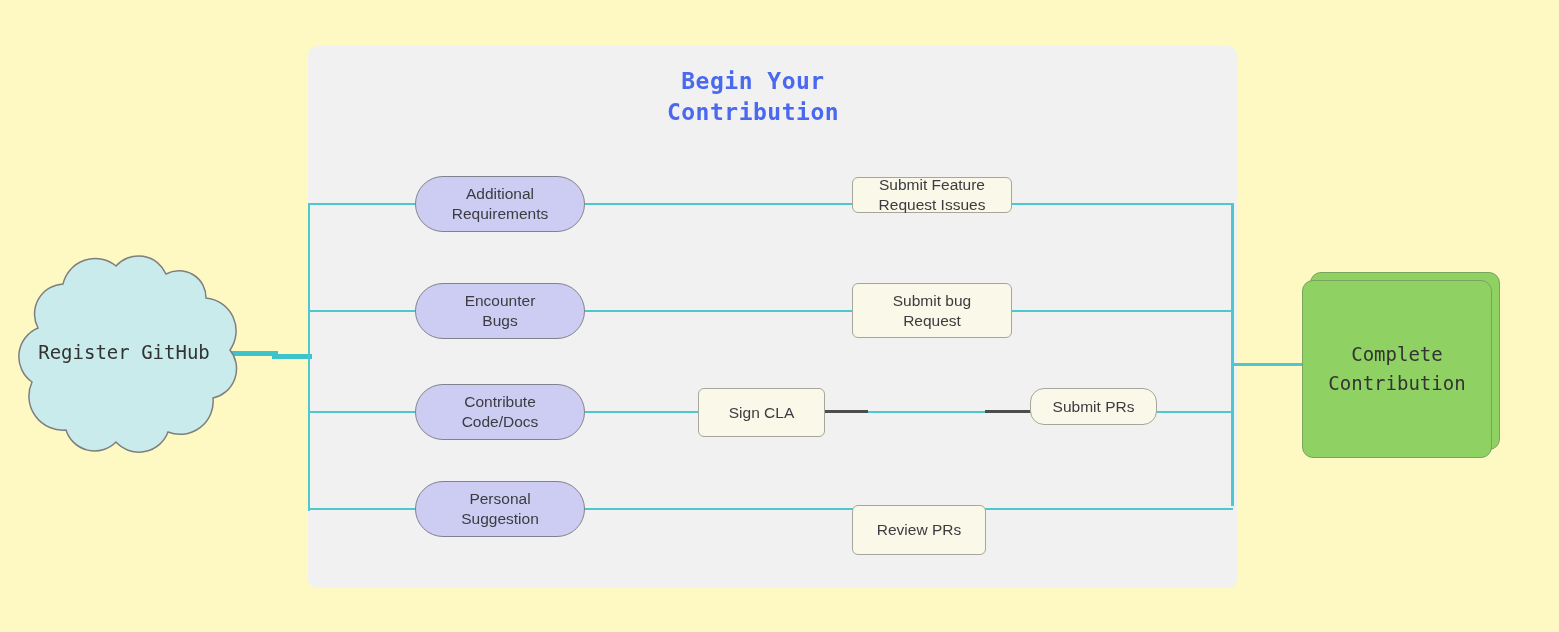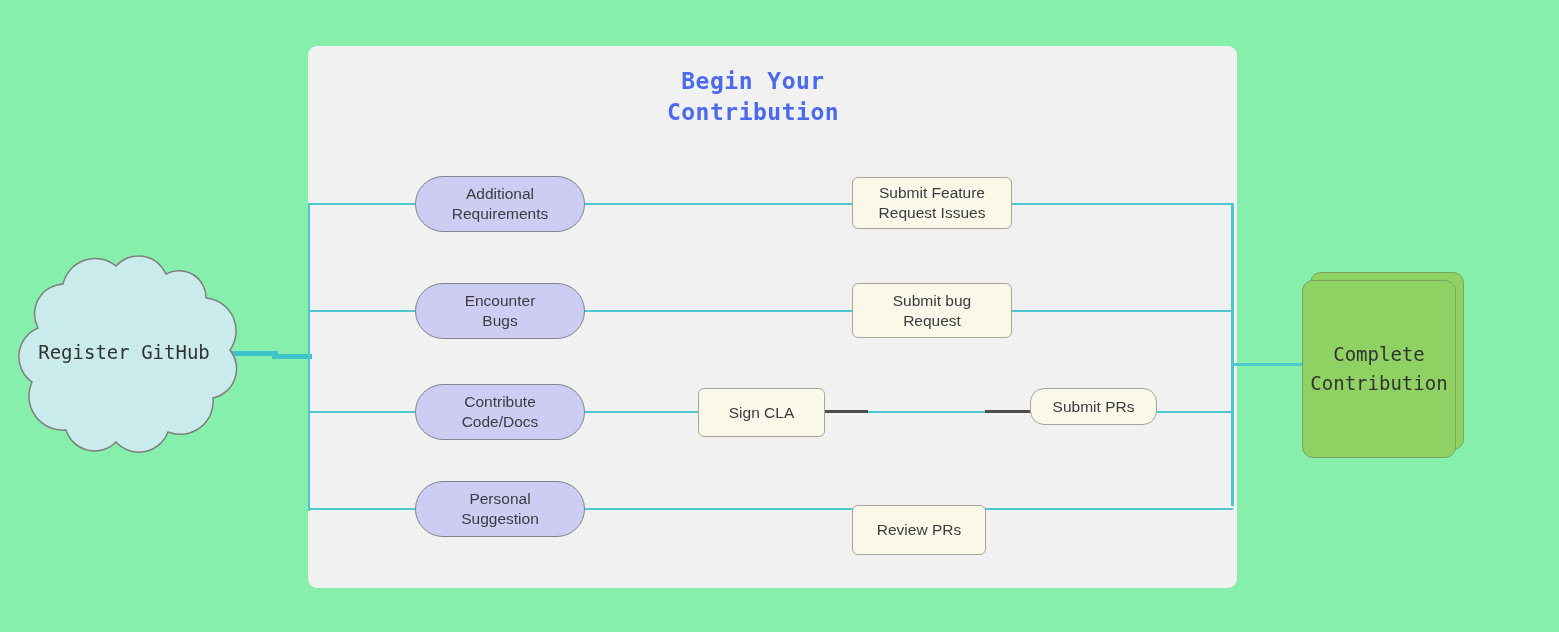--- a/index.html
+++ b/index.html
@@ -1,20 +1,20 @@
 <!DOCTYPE html>
 <html style="--panel_fill: #f1f1f1; --cloud_fill: #c9ebeb; --cloud_stroke: #7f7f7f; --pill_fill: #cdcdf4; --pill_stroke: #82828c; --step_fill: #faf8e9; --step_stroke: #a6a69a; --green_fill: #8fd263; --green_stroke: #7aa35e; --teal: #4cc8ce; --teal_thick: #3fc3cb; --dark_line: #4d4d4d; --title_color: #4a69ee; --node_text: #3b3b40; --mono_text: #333333;"><head>
 <meta charset="utf-8">
 <style>
   html, body { margin: 0; padding: 0; background: #ffffff; }
   #stage {
     position: relative;
     width: 1559px;
     height: 632px;
-    background: #86efac;
+    background: #fef9c3;
     overflow: hidden;
     font-family: "Liberation Sans", sans-serif;
   }
 
   
   .panel {
     position: absolute;
     left: 308px; top: 46px;
     width: 929px; height: 542px;
     background: var(--panel_fill, #f1f1f1);
@@ -81,21 +81,21 @@
     font-family: "DejaVu Sans Mono", monospace;
     font-size: 19px;
     color: var(--mono_text, #333333);
     z-index: 4;
     text-align: right;
   }
 
   
   .end-back, .end-front {
     position: absolute;
-    width: 154px; height: 178px;
+    width: 190px; height: 178px;
     background: var(--green_fill, #8fd263);
     border: 1.5px solid var(--green_stroke, #7aa35e);
     border-radius: 11px;
     box-sizing: border-box;
   }
   .end-back  { left: 1310px; top: 272px; z-index: 3; }
   .end-front {
     left: 1302px; top: 280px; z-index: 4;
     display: flex; align-items: center; justify-content: center;
     text-align: center;
@@ -148,21 +148,21 @@
   </div>
   <div class="node pill" style="top:384px;">
     <span>Contribute
 Code/Docs</span>
   </div>
   <div class="node pill" style="top:481px;">
     <span>Personal
 Suggestion</span>
   </div>
 
-  <div class="node step" style="left:852px; top:177px; width:160px; height:52px;">
+  <div class="node step" style="left:852px; top:177px; width:160px; height:36px;">
     <span>Submit Feature
 Request Issues</span>
   </div>
   <div class="node step" style="left:852px; top:283px; width:160px; height:55px;">
     <span>Submit bug
 Request</span>
   </div>
   <div class="node step" style="left:698px; top:388px; width:127px; height:49px;justify-content:center;">
     <span>Sign CLA</span>
   </div>

